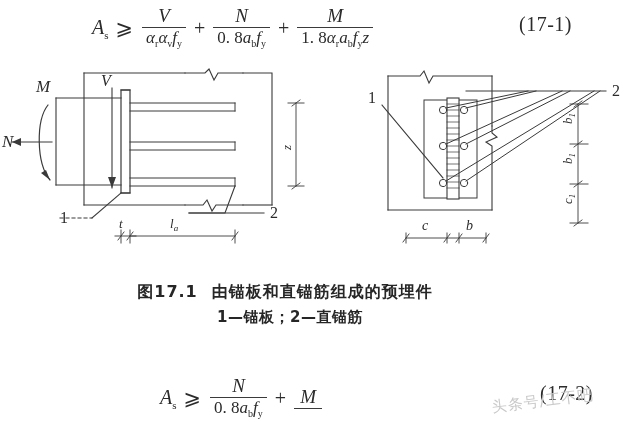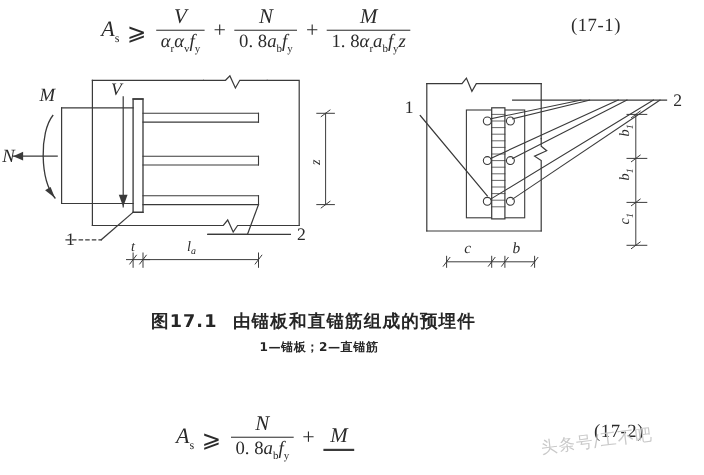--- a/index.html
+++ b/index.html
@@ -22,33 +22,33 @@
   .rel { font-size:21px; margin:0 9px 0 7px; font-family:"DejaVu Sans", sans-serif; }
   .plus { font-size:20px; margin:0 8px; }
 
   .frac { display:inline-flex; flex-direction:column; align-items:center; line-height:1.05; }
   .frac .num { font-size:19px; font-style:italic; padding:0 6px 1px 6px; }
   .frac .bar { height:1.4px; background:#3a3a3a; width:100%; }
   .frac .den { font-size:17px; padding:1px 4px 0 4px; white-space:nowrap; }
   .den .it { font-style:italic; }
   .den sub, .num sub { font-size:10px; font-style:normal; }
 
-  .eqno { position:absolute; font-size:17px; letter-spacing:.5px;text-align:center; }
+  .eqno { position:absolute; font-size:20px; letter-spacing:.5px;text-align:center; }
   #eqno1 { left:519px; top:13px; }
   #eqno2 { left:540px; top:382px; }
 
   
   #figure { position:absolute; left:0; top:58px; width:640px; height:215px; }
   #figure svg { display:block; }
 
   
   .cap { position:absolute; text-align:center; font-family:"DejaVu Sans", sans-serif; color:#262626; }
   #fig-caption { left:120px; top:282px; width:330px; font-size:16px; font-weight:bold; letter-spacing:1px; }
   #fig-caption .cid { margin-right:14px; }
-  #fig-subcaption { left:150px; top:308px; width:280px; font-size:11px; font-weight:bold; letter-spacing:.5px; }
+  #fig-subcaption { left:150px; top:308px; width:280px; font-size:15px; font-weight:bold; letter-spacing:.5px; }
 
   
   #watermark {
     position:absolute; left:492px; top:398px;
     font-family:"DejaVu Sans", sans-serif;
     font-size:15px; color:#c9c9c9; letter-spacing:1px;
     transform:rotate(-7deg); transform-origin:left center;
     white-space:nowrap;
   }
 </style>

